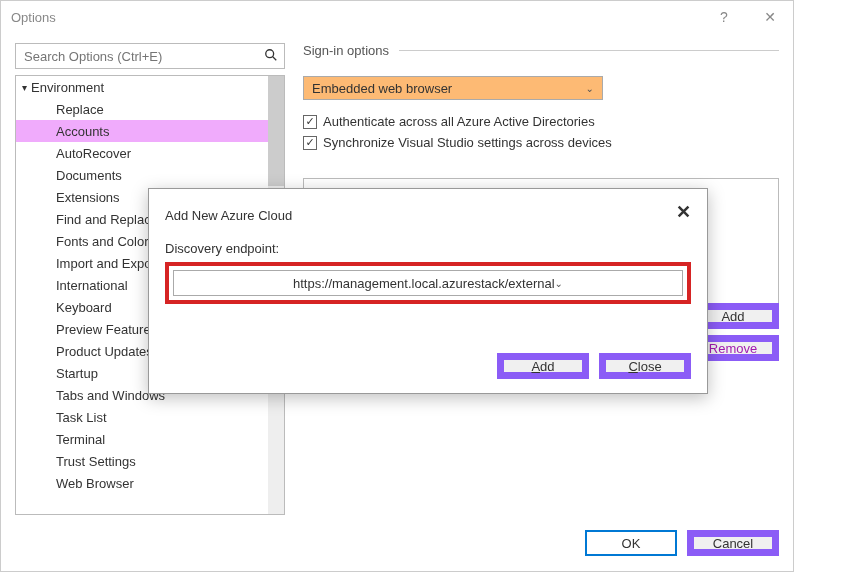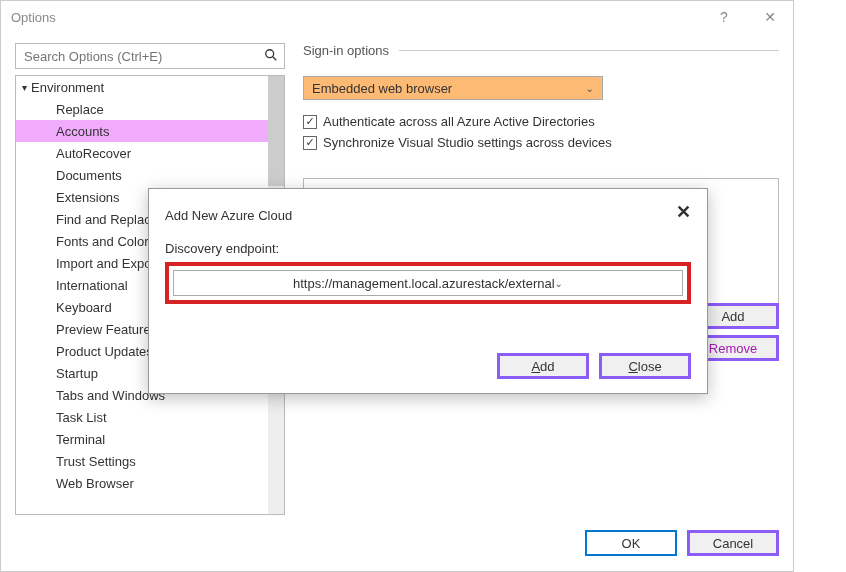--- a/index.html
+++ b/index.html
@@ -156,21 +156,21 @@
   }
   .cloud-buttons {
     position: absolute;
     right: 0;
     top: 260px;
     display: flex;
     flex-direction: column;
     gap: 6px;
   }
   .btn {
-    border: 3px solid #8b5cf6;
+    border: 7px solid #8b5cf6;
     background: #f0f0f0;
     height: 26px;
     min-width: 92px;
     display: flex;
     align-items: center;
     justify-content: center;
     padding: 0 12px;
   }
   .btn.disabled { color: #a21caf; }
   .sync-text { margin-top: 20px; color: #333; }

